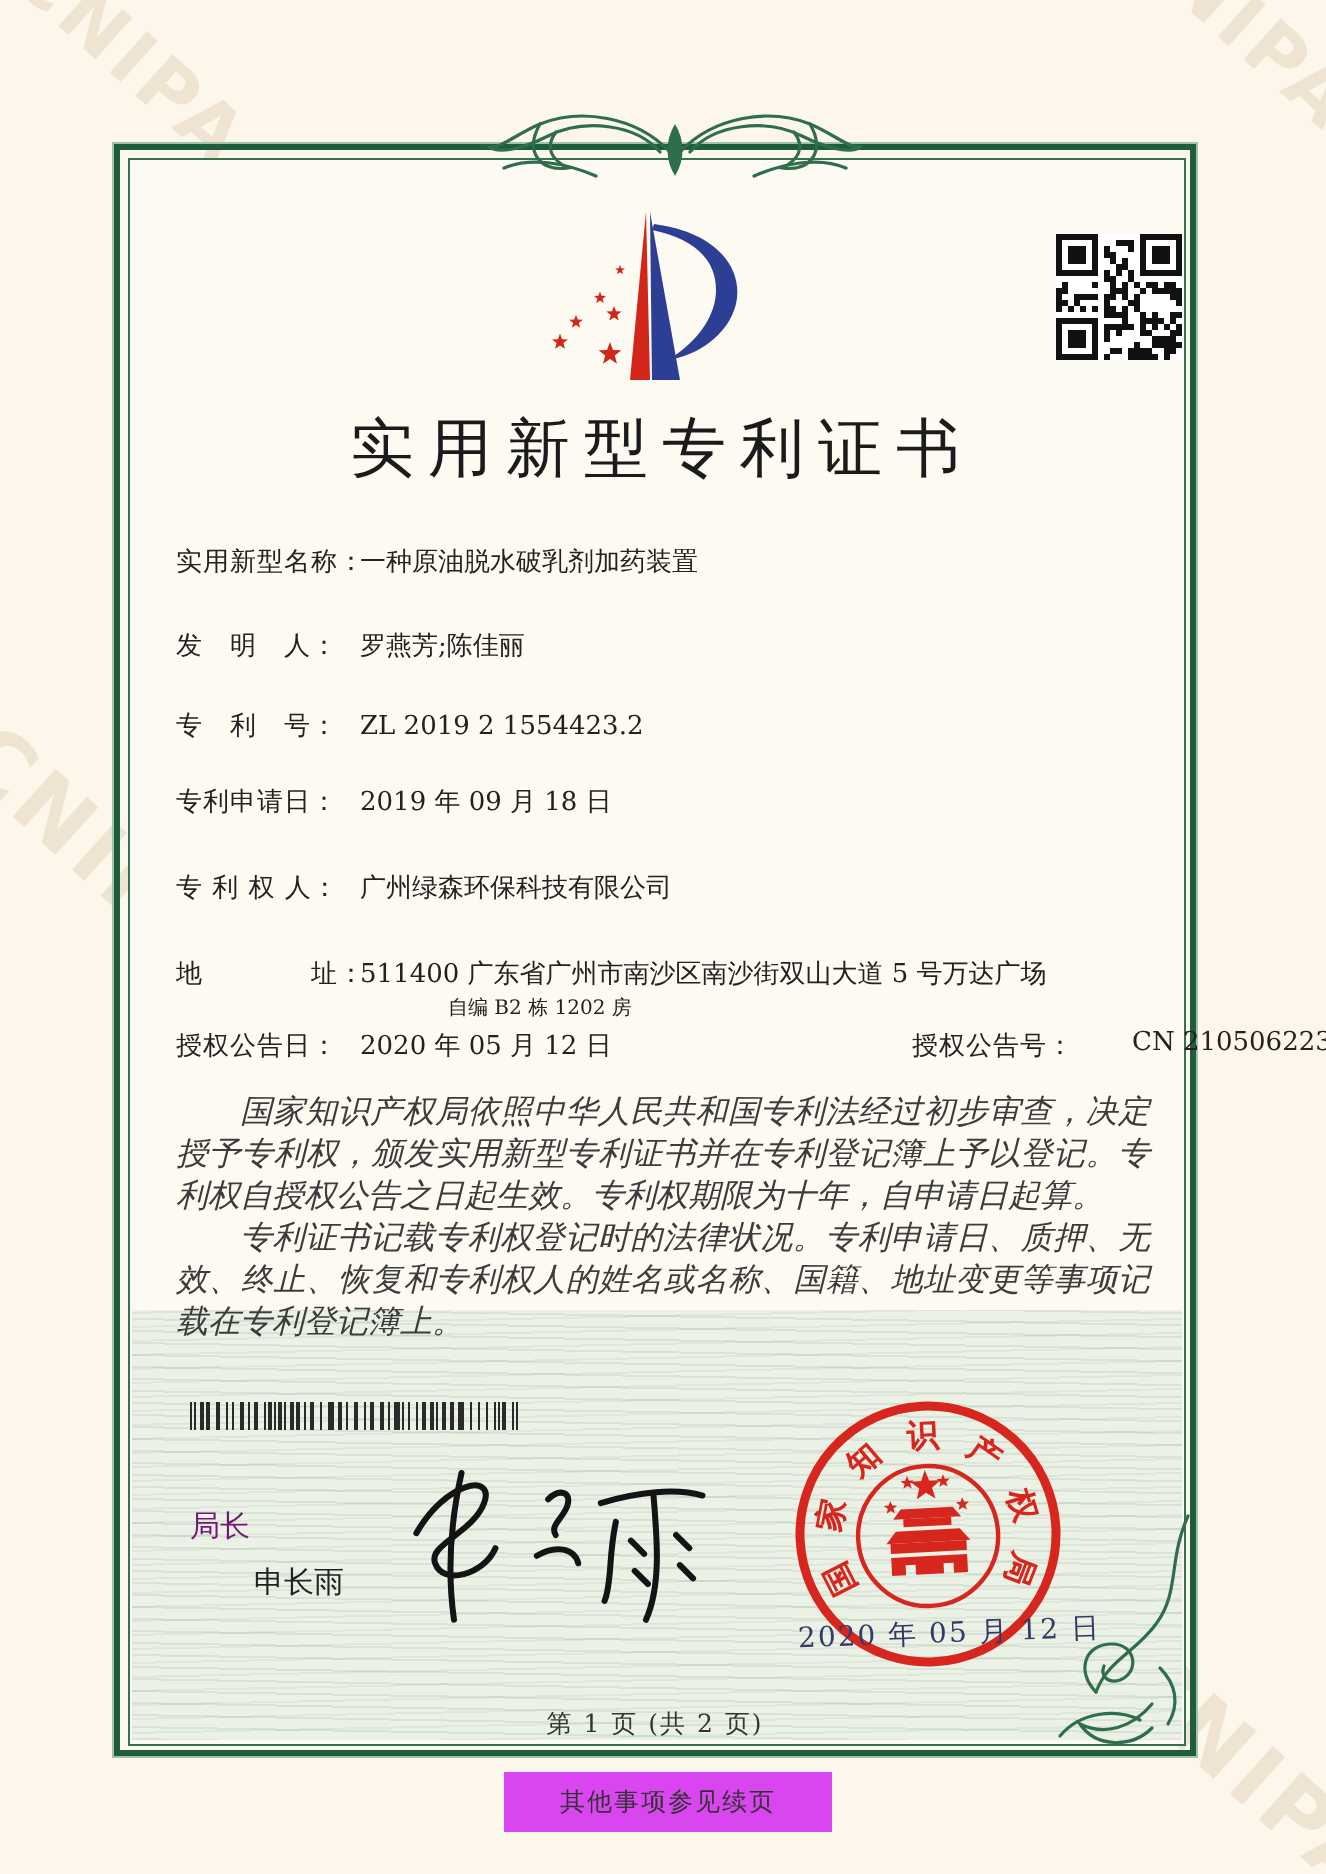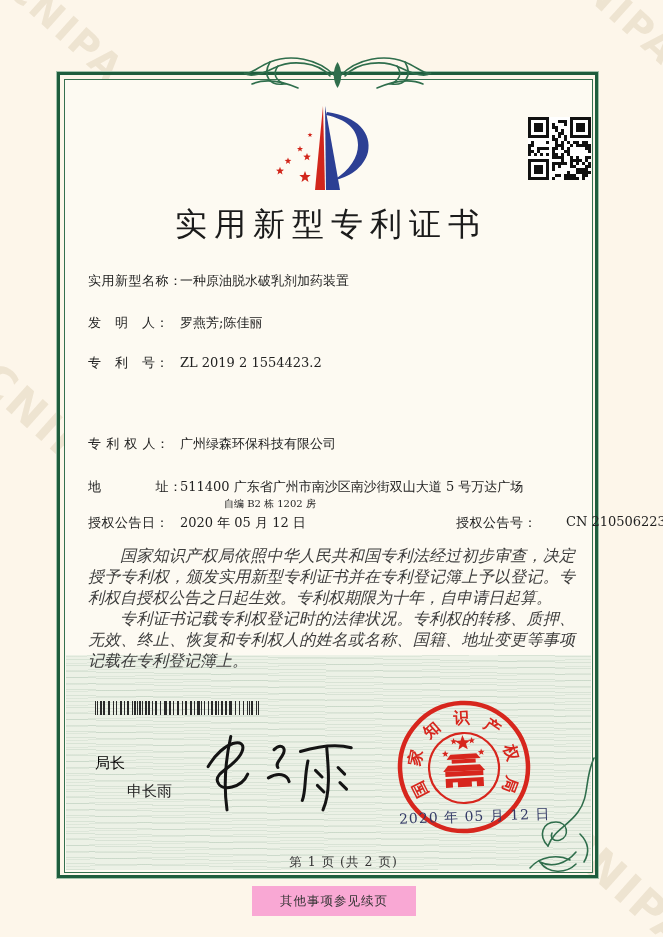--- a/index.html
+++ b/index.html
@@ -48,31 +48,31 @@
   .addr2{position:absolute;left:224px;font-size:10px;color:#222;}
   .grant-extra-lbl{position:absolute;left:368px;top:0;letter-spacing:.5px;}
   .grant-extra-val{position:absolute;left:478px;top:0;}
   .legal{
     position:absolute;left:88px;top:545px;width:487px;
     font-size:16px;line-height:21px;color:#3c3c3c;font-style:italic;
     text-align:justify;
   }
   .legal p{margin:0;text-indent:2em;}
   .barcode{position:absolute;left:95px;top:701px;}
-  .signer-title{position:absolute;left:95px;top:754px;font-family:"DejaVu Sans", sans-serif;font-size:15px;color:#000000;}
+  .signer-title{position:absolute;left:95px;top:754px;font-family:"DejaVu Sans", sans-serif;font-size:15px;color:#701a75;}
   .signer-name{position:absolute;left:95px;top:782px;font-family:"DejaVu Sans", sans-serif;font-size:15px;color:#222;margin-left:32px;}
   .signature{position:absolute;left:195px;top:718px;}
   .seal{position:absolute;left:394px;top:697px;transform:rotate(-3deg);}
   .seal-date{
     position:absolute;left:399px;top:808px;font-size:14px;letter-spacing:1px;
     color:#333a66;transform:rotate(-2deg);
   }
-  .page-info{position:absolute;left:57px;top:854px;width:541px;text-align:center;font-size:12.5px;letter-spacing:1px;color:#333;padding-left:16px;}
+  .page-info{position:absolute;left:57px;top:854px;width:541px;text-align:center;font-size:12.5px;letter-spacing:1px;color:#333;}
   .footer-chip{
-    position:absolute;left:252px;top:886px;width:164px;height:30px;background:#f9a8d4;
+    position:absolute;left:252px;top:886px;width:164px;height:30px;background:#d946ef;
     text-align:center;line-height:30px;font-size:12.5px;letter-spacing:1px;color:#333;
   }
   svg text{font-family:"DejaVu Serif", serif;}
   .seal-char{font-size:16px;font-weight:bold;fill:#d7261d;}
   .orn{stroke:#2f6e4c;fill:none;stroke-width:1.6;stroke-linecap:round;}
   .sig-stroke{stroke:#141414;fill:none;stroke-width:3.2;stroke-linecap:round;stroke-linejoin:round;}
 </style>
 </head>
 <body>
 
@@ -261,36 +261,39 @@
 
   <div class="frow" style="top:272px">
     <span class="lbl">实用新型名称：</span><span>一种原油脱水破乳剂加药装置</span>
   </div>
   <div class="frow" style="top:314px">
     <span class="lbl">发　明　人：</span><span>罗燕芳;陈佳丽</span>
   </div>
   <div class="frow" style="top:354px">
     <span class="lbl">专　利　号：</span><span>ZL 2019 2 1554423.2</span>
   </div>
+  <div class="frow" style="top:392px">
+    <span class="lbl">专利申请日：</span><span>2019 年 09 月 18 日</span>
+  </div>
   <div class="frow" style="top:435px">
     <span class="lbl">专 利 权 人：</span><span>广州绿森环保科技有限公司</span>
   </div>
   <div class="frow" style="top:478px">
     <span class="lbl">地　　　　址：</span><span>511400 广东省广州市南沙区南沙街双山大道 5 号万达广场</span>
   </div>
   <div class="addr2" style="top:497px">自编 B2 栋 1202 房</div>
   <div class="frow" style="top:514px;width:500px">
     <span class="lbl">授权公告日：</span><span>2020 年 05 月 12 日</span>
     <span class="grant-extra-lbl">授权公告号：</span>
     <span class="grant-extra-val">CN 210506223 U</span>
   </div>
 
   <div class="legal">
     <p>国家知识产权局依照中华人民共和国专利法经过初步审查，决定授予专利权，颁发实用新型专利证书并在专利登记簿上予以登记。专利权自授权公告之日起生效。专利权期限为十年，自申请日起算。</p>
-    <p>专利证书记载专利权登记时的法律状况。专利权的转移、质押、无效、终止、恢复和专利权人的姓名或名称、国籍、地址变更等事项记载在专利登记簿上。</p>
+    <p>专利证书记载专利权登记时的法律状况。专利申请日、质押、无效、终止、恢复和专利权人的姓名或名称、国籍、地址变更等事项记载在专利登记簿上。</p>
   </div>
 
   <svg class="barcode" id="barcode" width="166" height="14" viewBox="0 0 166 14" shape-rendering="crispEdges">
       <rect x="0" y="0" width="1" height="14" fill="#2a2a2a"></rect>
       <rect x="2" y="0" width="1" height="14" fill="#2a2a2a"></rect>
       <rect x="5" y="0" width="2" height="14" fill="#2a2a2a"></rect>
       <rect x="8" y="0" width="2" height="14" fill="#2a2a2a"></rect>
       <rect x="13" y="0" width="2" height="14" fill="#2a2a2a"></rect>
       <rect x="18" y="0" width="1" height="14" fill="#2a2a2a"></rect>
       <rect x="21" y="0" width="1" height="14" fill="#2a2a2a"></rect>

